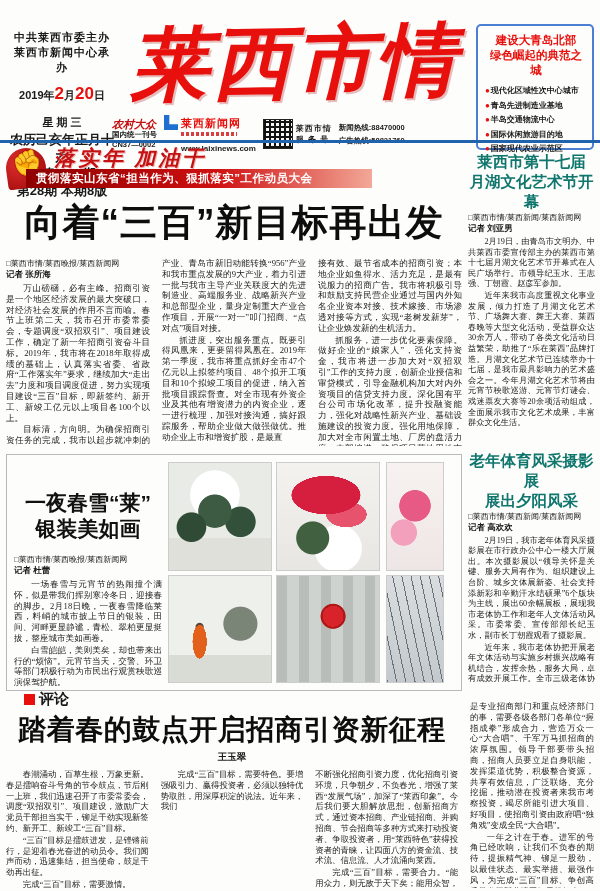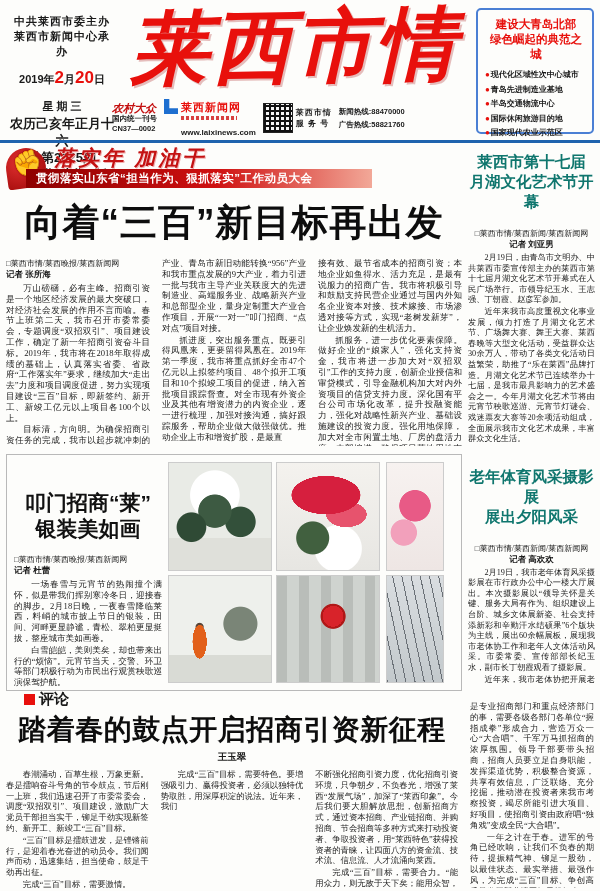--- a/index.html
+++ b/index.html
@@ -3,21 +3,21 @@
 <meta charset="utf-8">
 <style>
   * { margin:0; padding:0; box-sizing:border-box; }
   html,body { background:#9a9a9a; }
   body { font-family:"Liberation Serif", serif; }
   #page {
     position:relative; width:600px; height:891px; margin:0 auto;
     background:#fdfdfb; overflow:hidden; color:#1a1a1a;
   }
   
-  .masthead { position:absolute; top:0; left:0; width:600px; height:179px; }
+  .masthead { position:absolute; top:16px; left:0; width:600px; height:179px; }
   .mast-left { position:absolute; left:10px; top:14px; width:104px; text-align:center; }
   .org { font-size:11px; font-weight:bold; letter-spacing:1px; line-height:15px; font-family:"Liberation Sans",sans-serif;}
   .dateline { margin-top:10px; font-size:11px; font-weight:bold; line-height:17px; font-family:"Liberation Sans",sans-serif;}
   .dateline .red-num { color:#e8100c; font-size:17px; font-weight:bold; }
   .issue { font-size:13px; font-weight:bold; line-height:17px; font-family:"Liberation Sans",sans-serif;}
   .mast-title {
     position:absolute; left:112px; top:-4px; width:364px; height:100px;
     text-align:center; color:#e8100c; font-weight:bold; font-style:italic;
     font-size:80px; line-height:102px; letter-spacing:2px; white-space:nowrap;
     text-shadow:2px 2px 0 rgba(160,0,0,.25); transform:rotate(-1deg);
@@ -108,21 +108,21 @@
       linear-gradient(#f7f2f0,#eee6e4);}
   .ph-twigs { background:
       repeating-linear-gradient(78deg,#6a7076 0 1px,transparent 1px 9px),
       linear-gradient(#d9dde0,#c3c9cc);}
 
   
   .sidebar { position:absolute; top:152px; left:468px; width:127px; height:532px; overflow:hidden; }
   .sb-title { text-align:center; font-family:"Liberation Sans",sans-serif; font-weight:900;
     font-size:15.5px; line-height:20px; color:#0f766e; }
   .sb-art { margin-bottom:22px; }
-  .sb-art .byline { margin-top:16px;text-align:center; }
+  .sb-art .byline { margin-top:0; }
   .sb-art .para { font-size:8.2px; line-height:10.6px; }
 
   
   .commentary { position:absolute; top:688px; left:6px; width:588px; height:200px; overflow:hidden;
     display:flex; gap:12px; }
   .cm-left { width:452px; }
   .cm-label { display:flex; align-items:center; gap:4px; margin:2px 0 2px 18px;
     font-family:"Liberation Sans",sans-serif; font-weight:900; font-size:15px;}
   .cm-label .sq { width:11px; height:11px; background:#e8100c; display:inline-block; }
   .cm-title { text-align:center; font-family:"Liberation Sans",sans-serif; font-weight:900;
@@ -220,21 +220,21 @@
         <p class="para">抓进度，突出服务重点。既要引得凤凰来，更要留得凤凰在。2019年第一季度，我市将重点抓好全市47个亿元以上拟签约项目、48个拟开工项目和10个拟竣工项目的促进，纳入首批项目跟踪督查。对全市现有外资企业及其他有增资潜力的内资企业，逐一进行梳理，加强对接沟通，搞好跟踪服务，帮助企业做大做强做优。推动企业上市和增资扩股，是最直</p>
       </div>
       <div class="col">
         <p class="para cont">接有效、最节省成本的招商引资；本地企业如鱼得水、活力充足，是最有说服力的招商广告。我市将积极引导和鼓励支持民营企业通过与国内外知名企业资本对接、技术嫁接、市场渗透对接等方式，实现“老树发新芽”，让企业焕发新的生机活力。</p>
         <p class="para">抓服务，进一步优化要素保障。做好企业的“娘家人”，强化支持资金，我市将进一步加大对“双招双引”工作的支持力度，创新企业授信和审贷模式，引导金融机构加大对内外资项目的信贷支持力度。深化国有平台公司市场化改革，提升投融资能力，强化对战略性新兴产业、基础设施建设的投资力度。强化用地保障，加大对全市闲置土地、厂房的盘活力度，内部挖潜，确保项目落地用地支撑，让企业进得来留得住。</p>
       </div>
     </div>
 
     <div class="snow-box">
       <div class="snow-text">
-        <div class="snow-title">叩门招商“莱”</div>
+        <div class="snow-title">一夜春雪“莱”</div>
         <div class="snow-title">银装美如画</div>
         <div class="byline">
           <span>□莱西市情/莱西晚报/莱西新闻网</span><br>
           <b>记者 杜蕾</b>
         </div>
         <p class="para">一场春雪与元宵节的热闹撞个满怀，似是带我们挥别寒冷冬日，迎接春的脚步。2月18日晚，一夜春雪降临莱西，料峭的城市披上节日的银装，田间、河畔更显静谧，青松、翠柏更显挺拔，整座城市美如画卷。</p>
         <p class="para">白雪皑皑，美则美矣，却也带来出行的“烦恼”。元宵节当天，交警、环卫等部门积极行动为市民出行观赏秧歌巡演保驾护航。</p>
       </div>
       <div class="photo-grid">
         <div class="photo ph-pines"></div>

